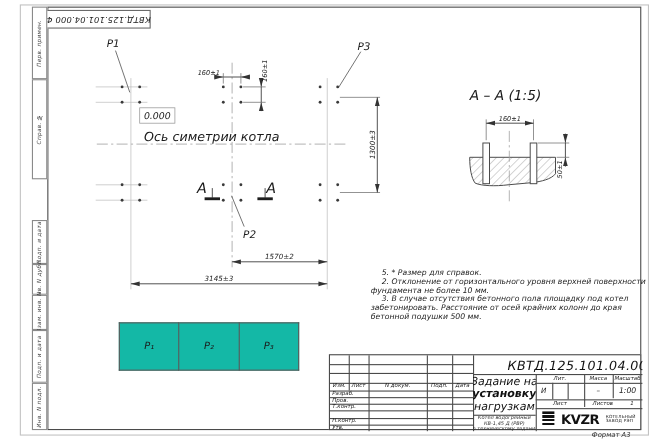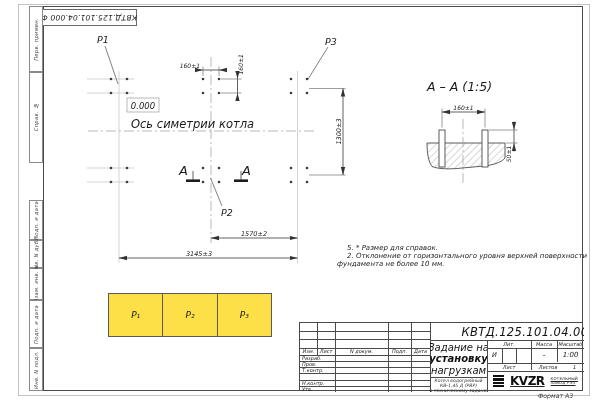--- a/index.html
+++ b/index.html
@@ -30,39 +30,39 @@
   .tick{ stroke:#3a3a3a; stroke-width:0.8; fill:none; }
   .dtxt { font-family:"DejaVu Sans",sans-serif; font-style:italic; fill:#1a1a1a; }
   .fs6 { font-size:6px; } .fs65 { font-size:6.5px; } .fs85 { font-size:8.5px; }
   .fs95 { font-size:9.5px; } .fs115 { font-size:11.5px; } .fs125 { font-size:12.5px; } .fs13 { font-size:13px; }
 
   
   .notes { position:absolute; left:337px; top:245px; width:253px; }
   .notes p { font-style:italic; font-size:7px; line-height:7.9px; color:#222; text-indent:10px; }
 
   
-  table.loads { position:absolute; left:108px; top:293px; width:164px; height:44px; border-collapse:collapse; background:#fde047; }
+  table.loads { position:absolute; left:108px; top:293px; width:164px; height:44px; border-collapse:collapse; background:#14b8a6; }
   table.loads td { border:1px solid #5a5a5a; text-align:center; vertical-align:middle;
                    font-style:italic; color:#1a1a1a; width:33.3%; }
   table.loads tr.hd td { font-size:9px; height:20px; }
   table.loads tr.vl td { font-size:9.5px; height:24px; }
 
   
   .tblock { position:absolute; left:299px; top:322px; width:284px; height:69px; border:1.2px solid #4a4a4a; background:#fff; }
   .tbl-h { position:absolute; background:#4a4a4a; height:0.8px; }
   .tbl-v { position:absolute; background:#4a4a4a; width:0.8px; }
   .tc { position:absolute; display:flex; align-items:center; justify-content:center;
         font-style:italic; color:#222; font-size:5px; white-space:nowrap; overflow:hidden; }
   .tc-left { justify-content:flex-start; padding-left:2px; }
   .doc-num { font-size:11.5px; letter-spacing:0.4px; padding-left:58px; color:#111; }
   .tname { font-size:10px; color:#111; }
   .tprod { font-size:4.6px; color:#333; }
   .scale { font-size:7px; }
   .lit { font-size:6.5px; }
-  .logo-row { display:flex; align-items:center; gap:6px;text-decoration:underline; }
+  .logo-row { display:flex; gap:6px; }
   .logo-mark { width:11px; height:13px; background:repeating-linear-gradient(180deg,#111 0 2.2px,#fff 2.2px 3.4px); }
   .logo-word { font-weight:bold; font-style:normal; font-size:12px; letter-spacing:-0.5px; color:#111; }
   .logo-sub { display:flex; flex-direction:column; justify-content:center; }
   .logo-sub span { font-style:normal; font-size:3.9px; color:#222; line-height:4.6px; letter-spacing:0.2px; }
   .format-label { position:absolute; left:538px; top:392px; font-style:italic; font-size:6.2px; color:#333; }
 </style>
 </head>
 <body>
 
 <div class="sheet">
@@ -205,20 +205,21 @@
       <line class="dim" x1="514" y1="130" x2="514" y2="143"></line>
       <line class="dim" x1="514" y1="121.5" x2="514" y2="129.8" marker-end="url(#arrow)"></line>
       <line class="dim" x1="514" y1="151.5" x2="514" y2="143.2" marker-end="url(#arrow)"></line>
       <text class="dtxt fs6" x="510.5" y="154" text-anchor="middle" transform="rotate(-90 510.5 154)">50±1</text>
     </g>
   </svg>
 
   <div class="notes">
     <p>5. * Размер для справок.</p>
     <p>2. Отклонение от горизонтального уровня верхней поверхности фундамента не более 10 мм.</p>
+    <p>3. В случае отсутствия бетонного пола площадку под котел забетонировать. Расстояние от осей крайних колонн до края бетонной подушки 500 мм.</p>
   </div>
 
   <table class="loads">
     <tbody>
         <tr class="hd">
       <td>P₁</td>
       <td>P₂</td>
       <td>P₃</td>
     </tr>
   </tbody>

